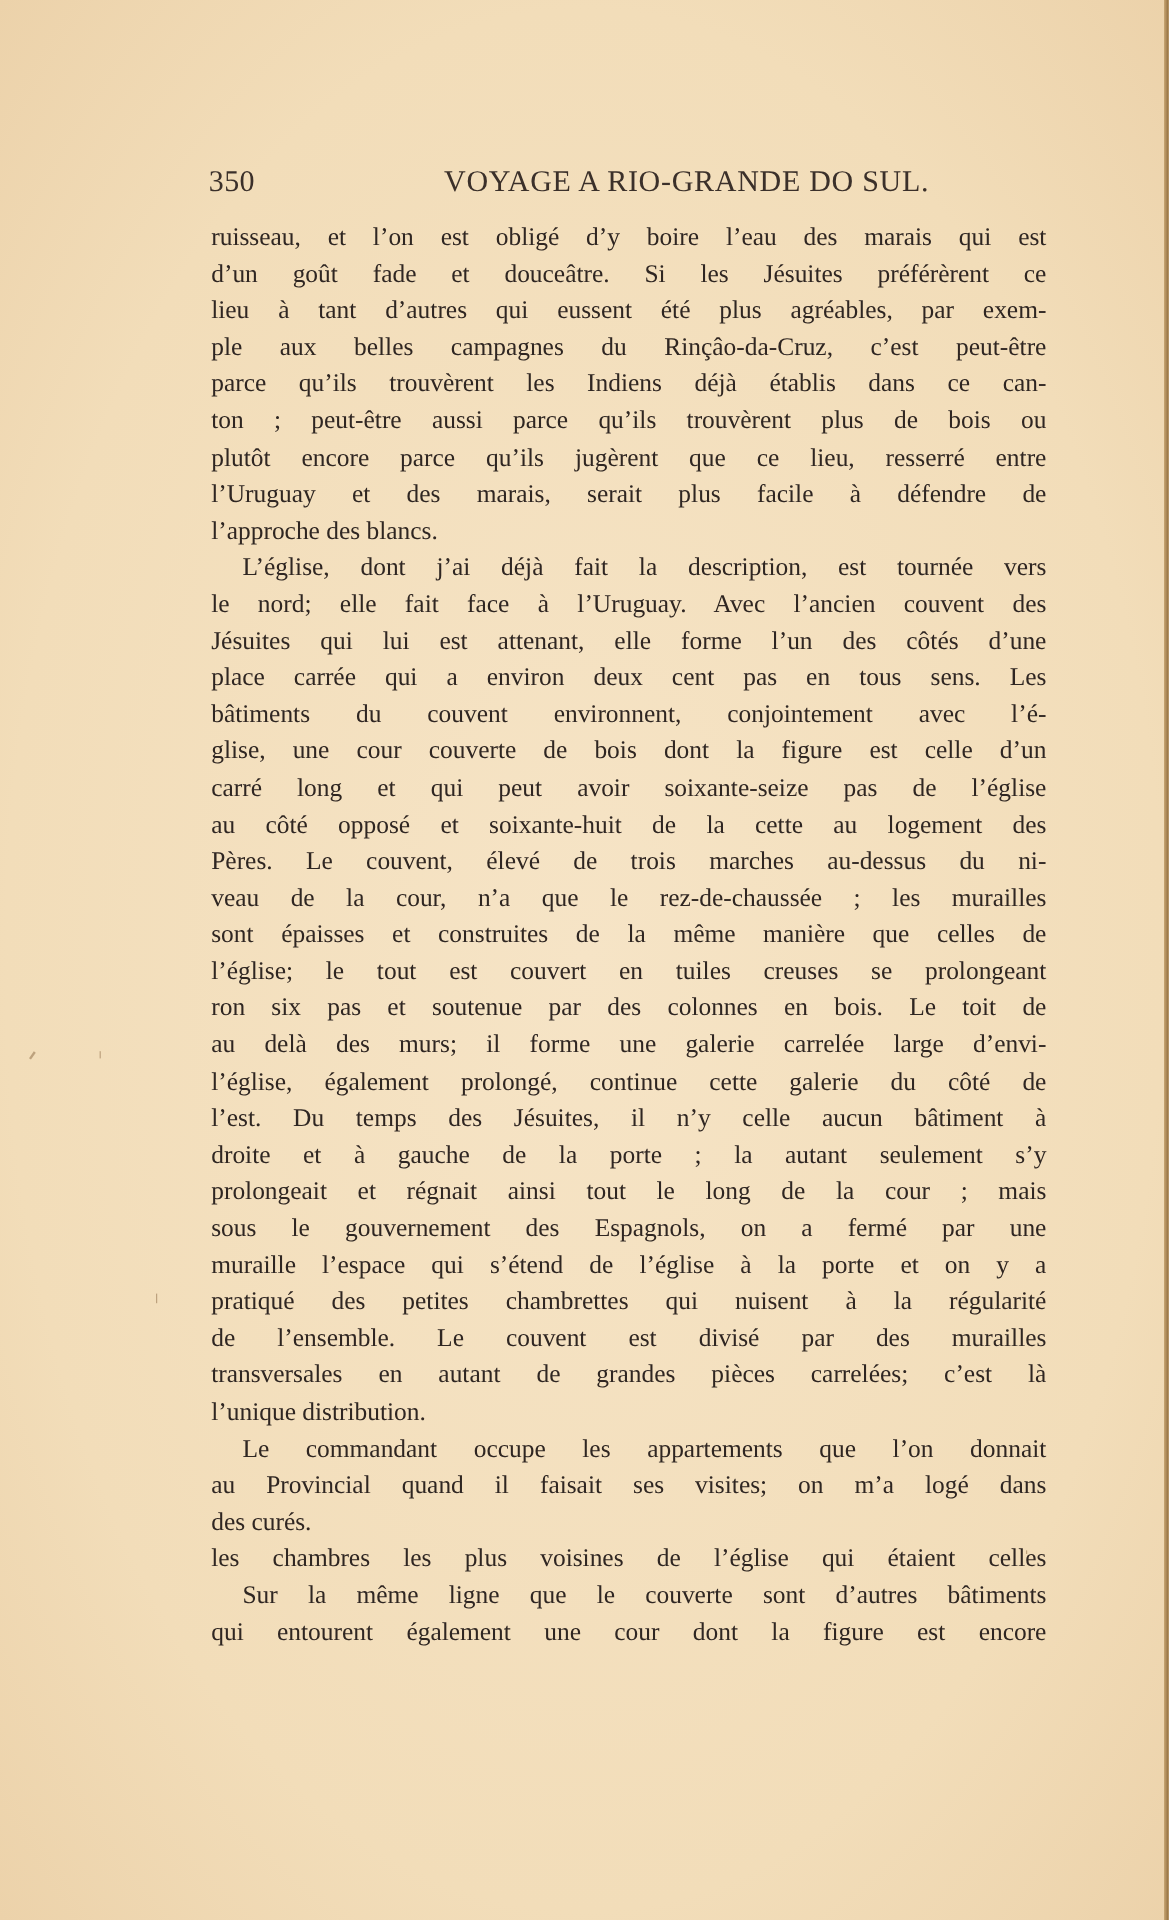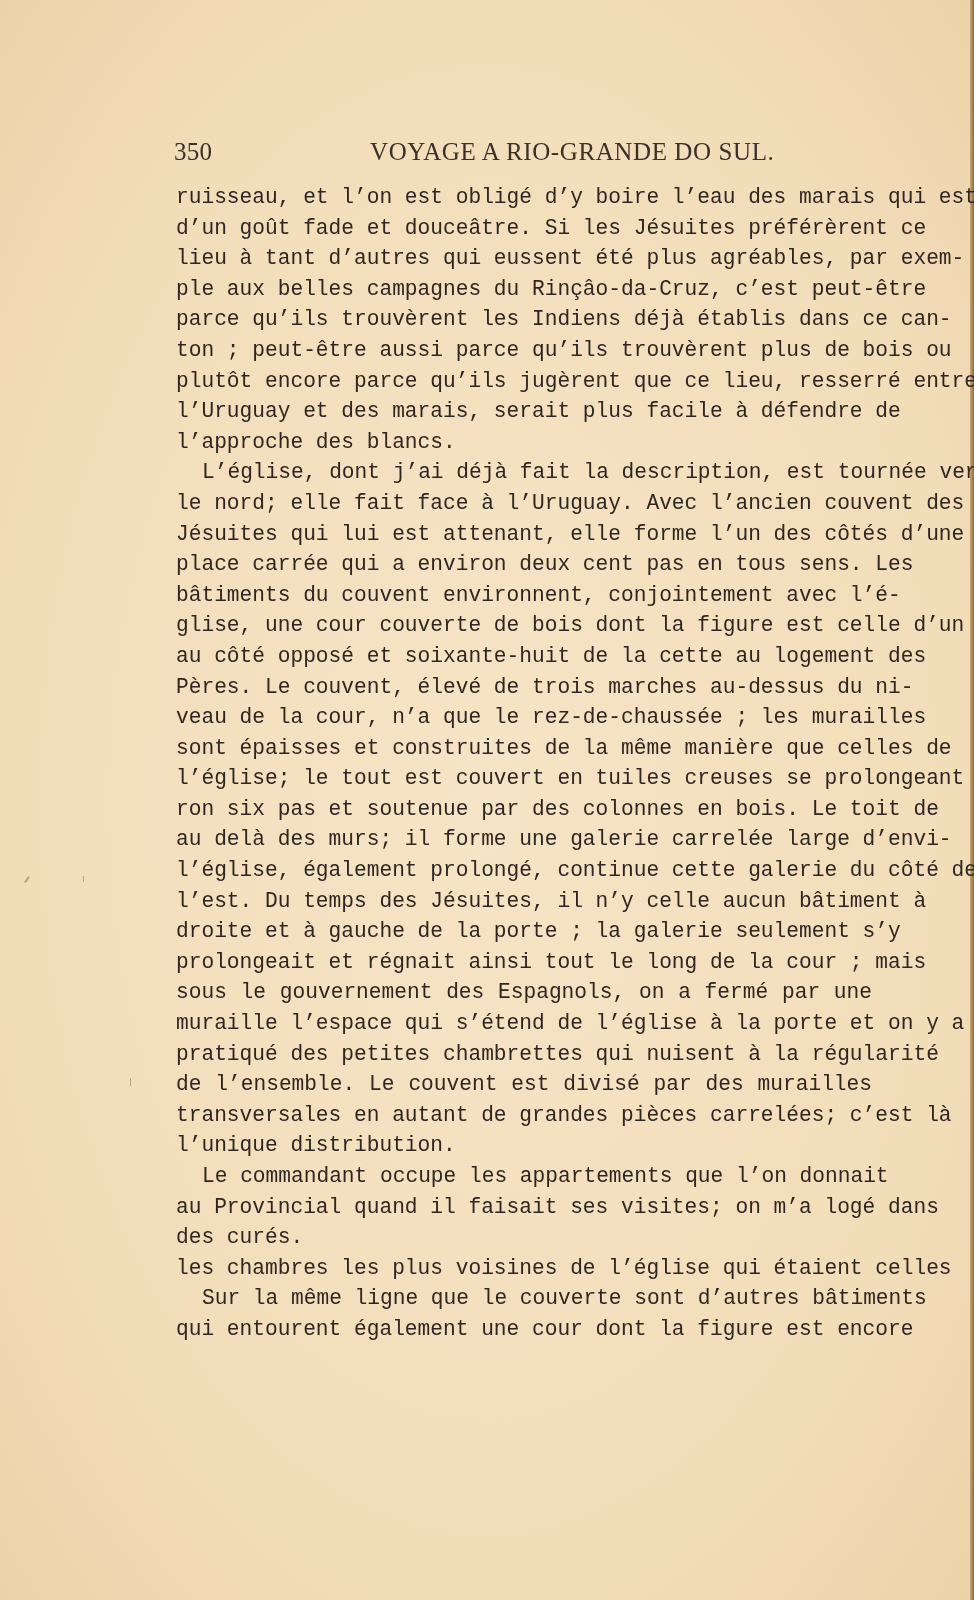--- a/index.html
+++ b/index.html
@@ -51,21 +51,21 @@
       left: 168px;
       top: 0;
       letter-spacing: 0.6px;
       margin-left: 28px;
     }
     .text-block {
       position: absolute;
       top: 182px;
       left: 176px;
       width: 696px;
-      font-family: Liberation Mono, monospace;
+      font-family: Liberation Serif, serif;
       font-size: 21.2px;
       line-height: 30.6px;
       color: #2f2622;
     }
     .line {
       display: block;
       white-space: nowrap;
       text-align: justify;
       text-align-last: justify;
       height: 30.6px;
@@ -107,30 +107,31 @@
       <span class="line">ton ; peut-être aussi parce qu’ils trouvèrent plus de bois ou</span>
       <span class="line">plutôt encore parce qu’ils jugèrent que ce lieu, resserré entre</span>
       <span class="line">l’Uruguay et des marais, serait plus facile à défendre de</span>
       <span class="line last">l’approche des blancs.</span>
       <span class="line indent">L’église, dont j’ai déjà fait la description, est tournée vers</span>
       <span class="line">le nord; elle fait face à l’Uruguay. Avec l’ancien couvent des</span>
       <span class="line">Jésuites qui lui est attenant, elle forme l’un des côtés d’une</span>
       <span class="line">place carrée qui a environ deux cent pas en tous sens. Les</span>
       <span class="line">bâtiments du couvent environnent, conjointement avec l’é-</span>
       <span class="line">glise, une cour couverte de bois dont la figure est celle d’un</span>
+      <span class="line">carré long et qui peut avoir soixante-seize pas de l’église</span>
       <span class="line">au côté opposé et soixante-huit de la cette au logement des</span>
       <span class="line">Pères. Le couvent, élevé de trois marches au-dessus du ni-</span>
       <span class="line">veau de la cour, n’a que le rez-de-chaussée ; les murailles</span>
       <span class="line">sont épaisses et construites de la même manière que celles de</span>
       <span class="line">l’église; le tout est couvert en tuiles creuses se prolongeant</span>
       <span class="line">ron six pas et soutenue par des colonnes en bois. Le toit de</span>
       <span class="line">au delà des murs; il forme une galerie carrelée large d’envi-</span>
       <span class="line">l’église, également prolongé, continue cette galerie du côté de</span>
       <span class="line">l’est. Du temps des Jésuites, il n’y celle aucun bâtiment à</span>
-      <span class="line">droite et à gauche de la porte ; la galerie seulement s’y</span>
+      <span class="line">droite et à gauche de la porte ; la autant seulement s’y</span>
       <span class="line">prolongeait et régnait ainsi tout le long de la cour ; mais</span>
       <span class="line">sous le gouvernement des Espagnols, on a fermé par une</span>
       <span class="line">muraille l’espace qui s’étend de l’église à la porte et on y a</span>
       <span class="line">pratiqué des petites chambrettes qui nuisent à la régularité</span>
       <span class="line">de l’ensemble. Le couvent est divisé par des murailles</span>
       <span class="line">transversales en autant de grandes pièces carrelées; c’est là</span>
       <span class="line last">l’unique distribution.</span>
       <span class="line indent">Le commandant occupe les appartements que l’on donnait</span>
       <span class="line">au Provincial quand il faisait ses visites; on m’a logé dans</span>
       <span class="line last">des curés.</span>

